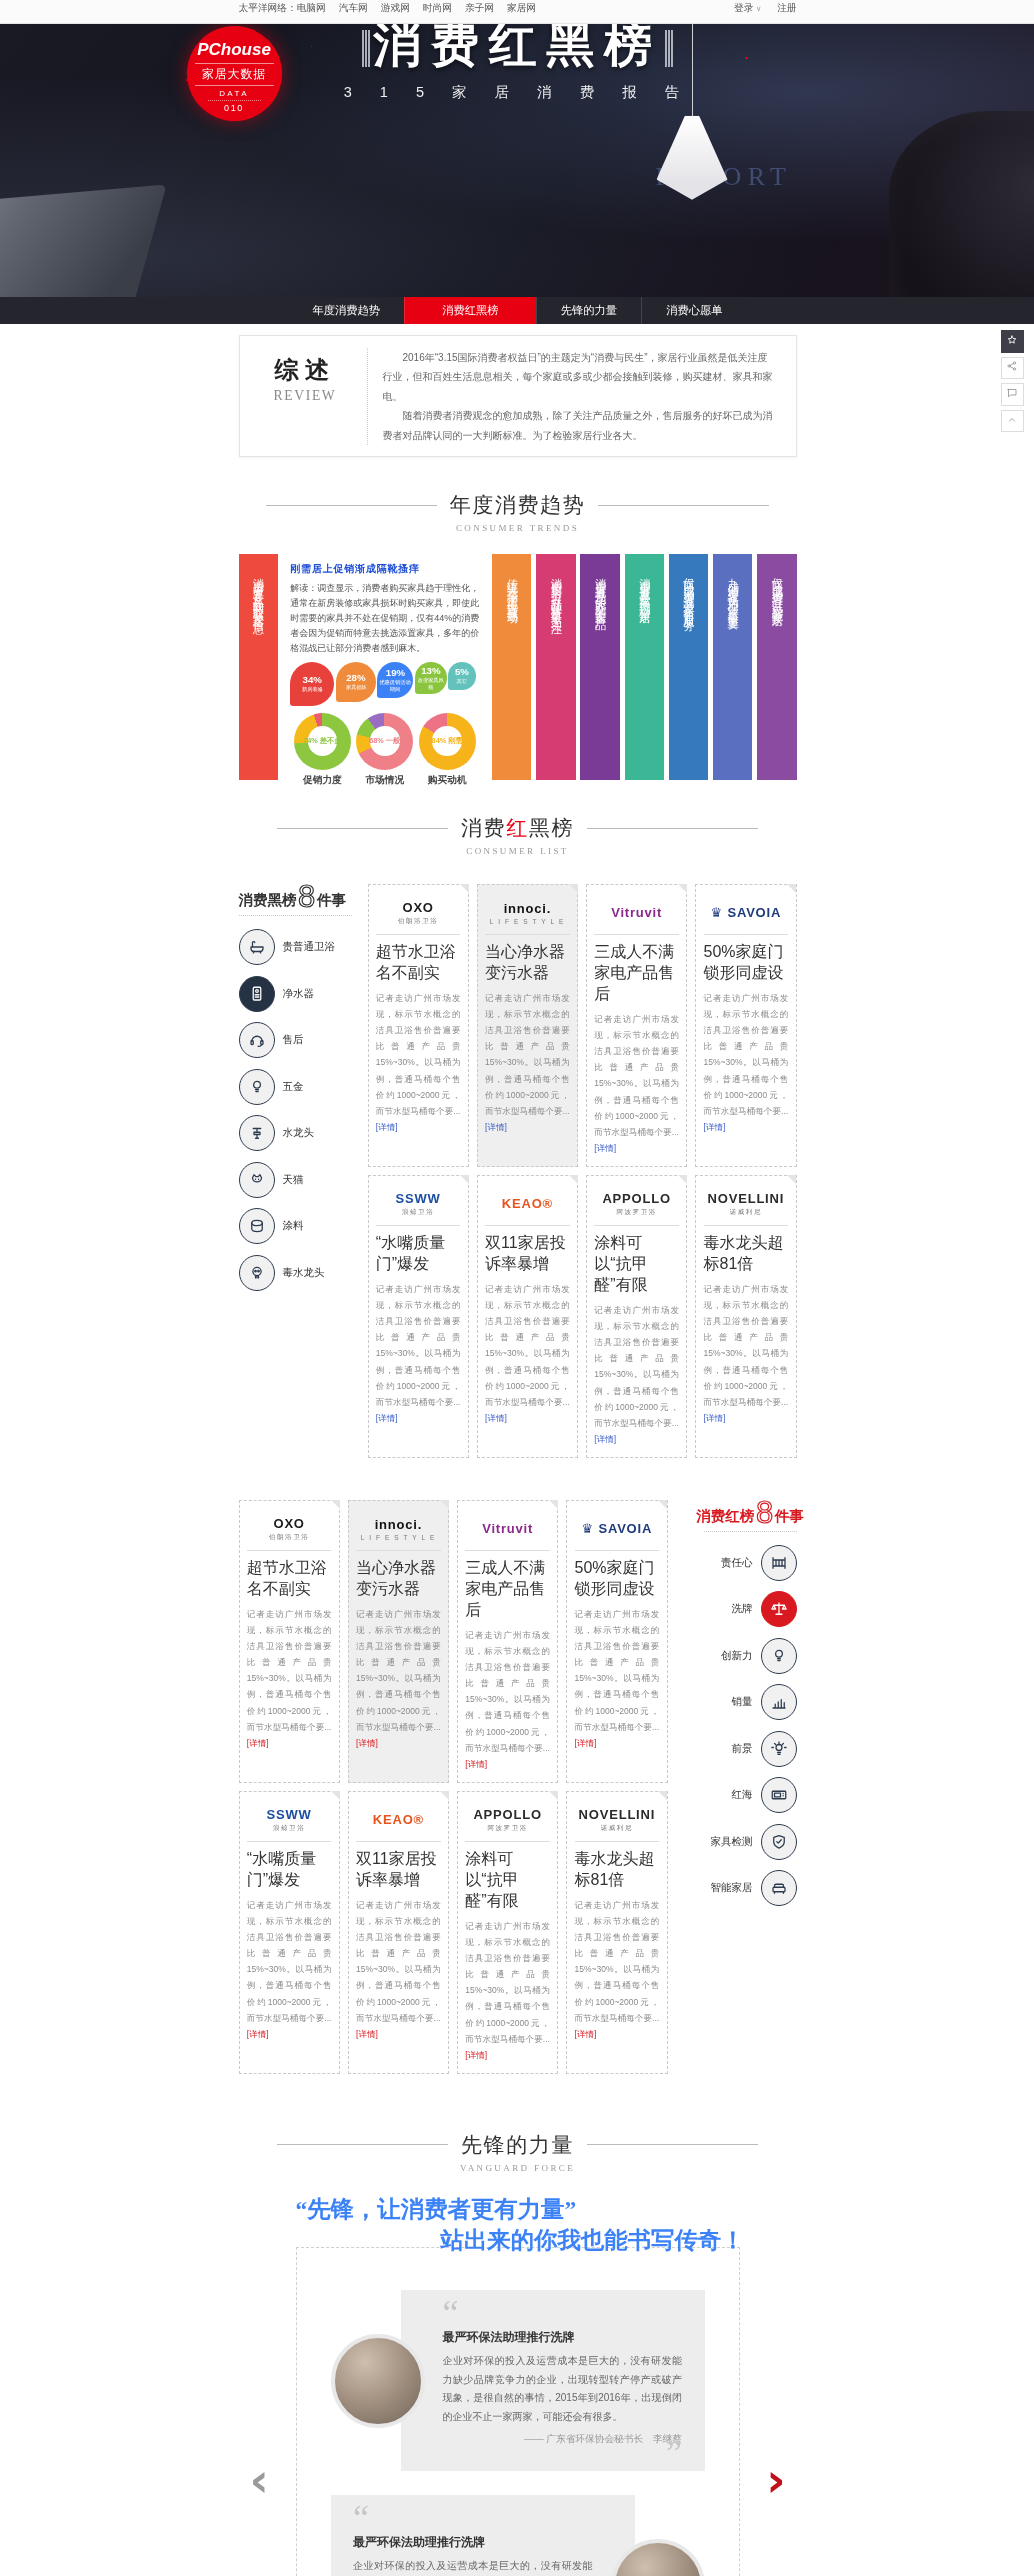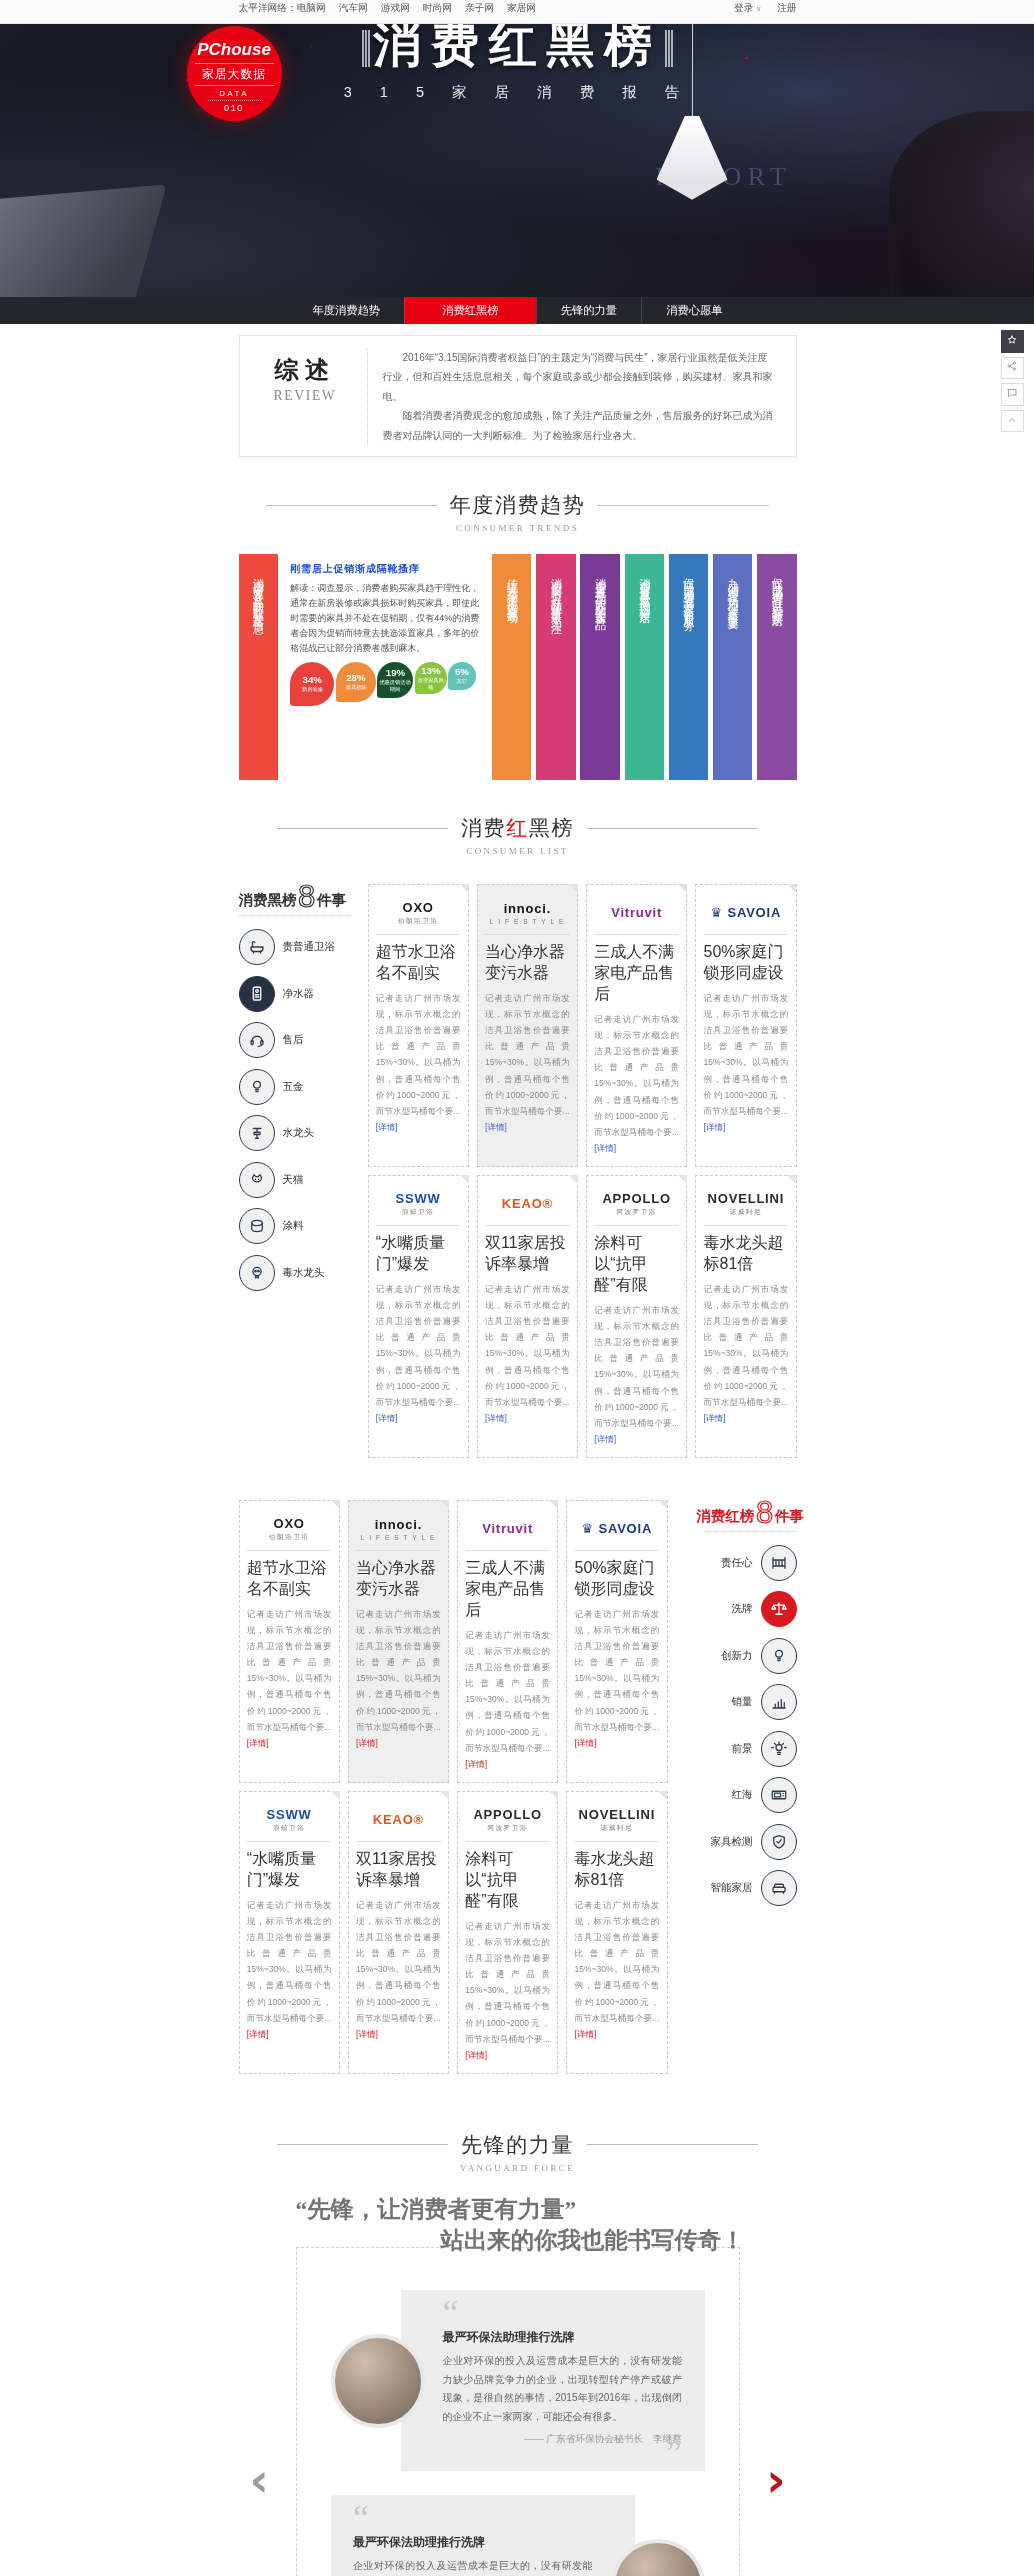--- a/index.html
+++ b/index.html
@@ -111,21 +111,21 @@
 .card.hl { background:#efefef; }
 .card-logo { height:42px; display:flex; flex-direction:column; align-items:center; justify-content:center; border-bottom:0.8px solid #dcdcdc; margin-bottom:7.3px; }
 .brand-main { font-weight:bold; font-size:13px; letter-spacing:0.8px; line-height:1.1; }
 .brand-sub { font-size:6.5px; letter-spacing:1.6px; color:#777; margin-top:1.6px; }
 .card-title { font-size:16px; font-weight:normal; margin:1.6px 0 5.7px; color:#333; }
 .card-body { font-size:8.5px; color:#8a8a8a; line-height:1.9; text-align:justify; margin:0; }
 .detail-link { color:#3a5dc9; cursor:pointer; }
 .detail-link.red { color:#d8191f; }
 
 
-.quote { font-family:"Liberation Serif",serif; color:#737373; font-weight:bold; font-size:23.4px; line-height:1.35; margin-top:21px; position:relative; z-index:2; }
+.quote { font-family:"Liberation Serif",serif; color:#3b82f6; font-weight:bold; font-size:23.4px; line-height:1.35; margin-top:21px; position:relative; z-index:2; }
 .quote .l1 { padding-left:57px; }
 .quote .l2 { padding-left:202px; }
 .carousel { border:0.8px dashed #cfcfcf; margin:-9.7px 57px 0; padding:42px 34px 21px; position:relative; }
 .arrow { position:absolute; top:44%; font-size:47px; color:#c0101a; font-weight:bold; cursor:pointer; line-height:1; font-family:"DejaVu Sans",sans-serif; }
 .arrow.left { left:-47px; color:#9a9a9a; }
 .arrow.right { right:-47px; }
 .testimonial { display:flex; margin-bottom:24px; position:relative; }
 .testimonial.rev { flex-direction:row-reverse; }
 .avatar { width:94px; height:94px; border-radius:50%; border:4px solid #e8e8e8; flex:none; z-index:1; align-self:center;
  background:radial-gradient(circle at 35% 28%, #cfbfae 0%, #9c8b7b 55%, #6f6458 100%); }
@@ -244,31 +244,51 @@
         <p class="exp">解读：调查显示，消费者购买家具趋于理性化，通常在新房装修或家具损坏时购买家具，即使此时需要的家具并不处在促销期，仅有44%的消费者会因为促销而特意去挑选添置家具，多年的价格混战已让部分消费者感到麻木。</p>
         <div class="drops" id="drops">
             <div class="drop" style="background: rgb(232, 65, 60); height: 44px; width: 44px;">
               <span class="drop-pct">34%</span>
               <span class="drop-label">新房装修</span>
             </div>
             <div class="drop" style="background: rgb(239, 139, 59); height: 40px; width: 40px;">
               <span class="drop-pct">28%</span>
               <span class="drop-label">家具损坏</span>
             </div>
-            <div class="drop" style="background: #14532d; height: 36px; width: 36px;">
+            <div class="drop" style="background: #3b82f6; height: 36px; width: 36px;">
               <span class="drop-pct">19%</span>
               <span class="drop-label">优惠促销活动期间</span>
             </div>
             <div class="drop" style="background: rgb(139, 197, 63); height: 31.5px; width: 31.5px;">
               <span class="drop-pct">13%</span>
               <span class="drop-label">改变家具风格</span>
             </div>
             <div class="drop" style="background: rgb(99, 195, 188); height: 27.5px; width: 27.5px;">
               <span class="drop-pct">5%</span>
               <span class="drop-label">其它</span>
+            </div>
+          </div>
+        <div class="donuts" id="donuts">
+            <div class="donut-wrap">
+              <div class="donut" style="background:conic-gradient(#8dc63f 0% 74%,#f5b919 74% 95%,#ea5c6e 95% 100%)">
+                <div class="donut-center" style="color:#8dc63f">74% 差不多</div>
+              </div>
+              <div class="donut-name">促销力度</div>
+            </div>
+            <div class="donut-wrap">
+              <div class="donut" style="background:conic-gradient(#ef8087 0% 68%,#f5b919 68% 79%,#8dc63f 79% 90%,#9b6cc3 90% 101%)">
+                <div class="donut-center" style="color:#ef8087">68% 一般</div>
+              </div>
+              <div class="donut-name">市场情况</div>
+            </div>
+            <div class="donut-wrap">
+              <div class="donut" style="background:conic-gradient(#f7b31a 0% 84%,#ee7285 84% 100%)">
+                <div class="donut-center" style="color:#f7b31a">84% 刚需</div>
+              </div>
+              <div class="donut-name">购买动机</div>
             </div>
           </div>
       </div>
       <span id="vbars" style="display:contents"><div class="vbar" style="background: rgb(239, 139, 59);">
             <span class="vtext">传统大卖场主流位置被撼动</span>
           </div><div class="vbar" style="background: rgb(214, 60, 114);">
             <span class="vtext">消费购买力提升品牌质量最为关注</span>
           </div><div class="vbar" style="background: rgb(122, 59, 150);">
             <span class="vtext">消费者最爱功能齐全的家居产品</span>
           </div><div class="vbar" style="background: rgb(60, 183, 149);">

